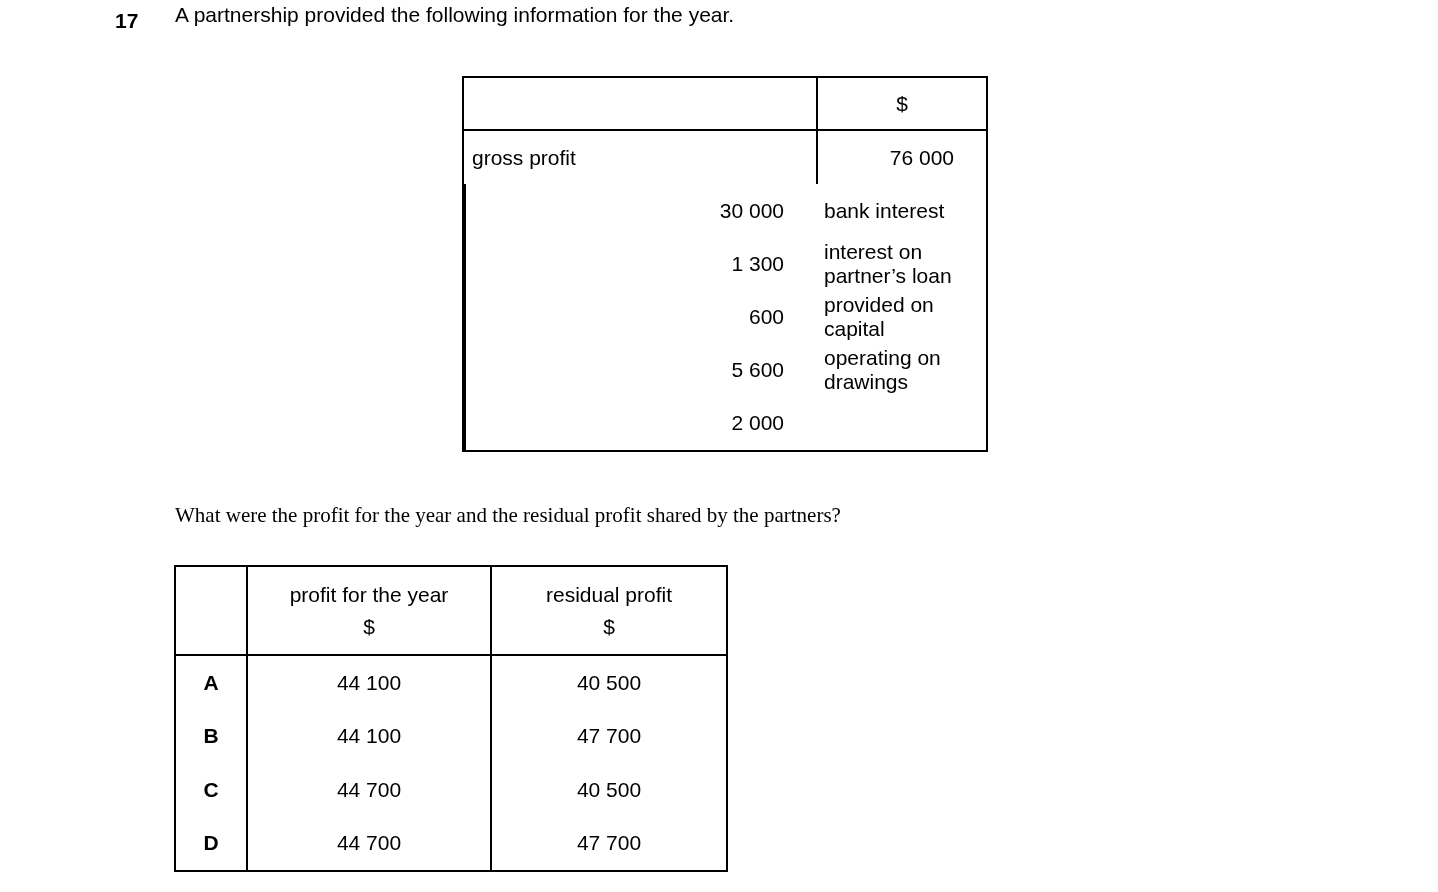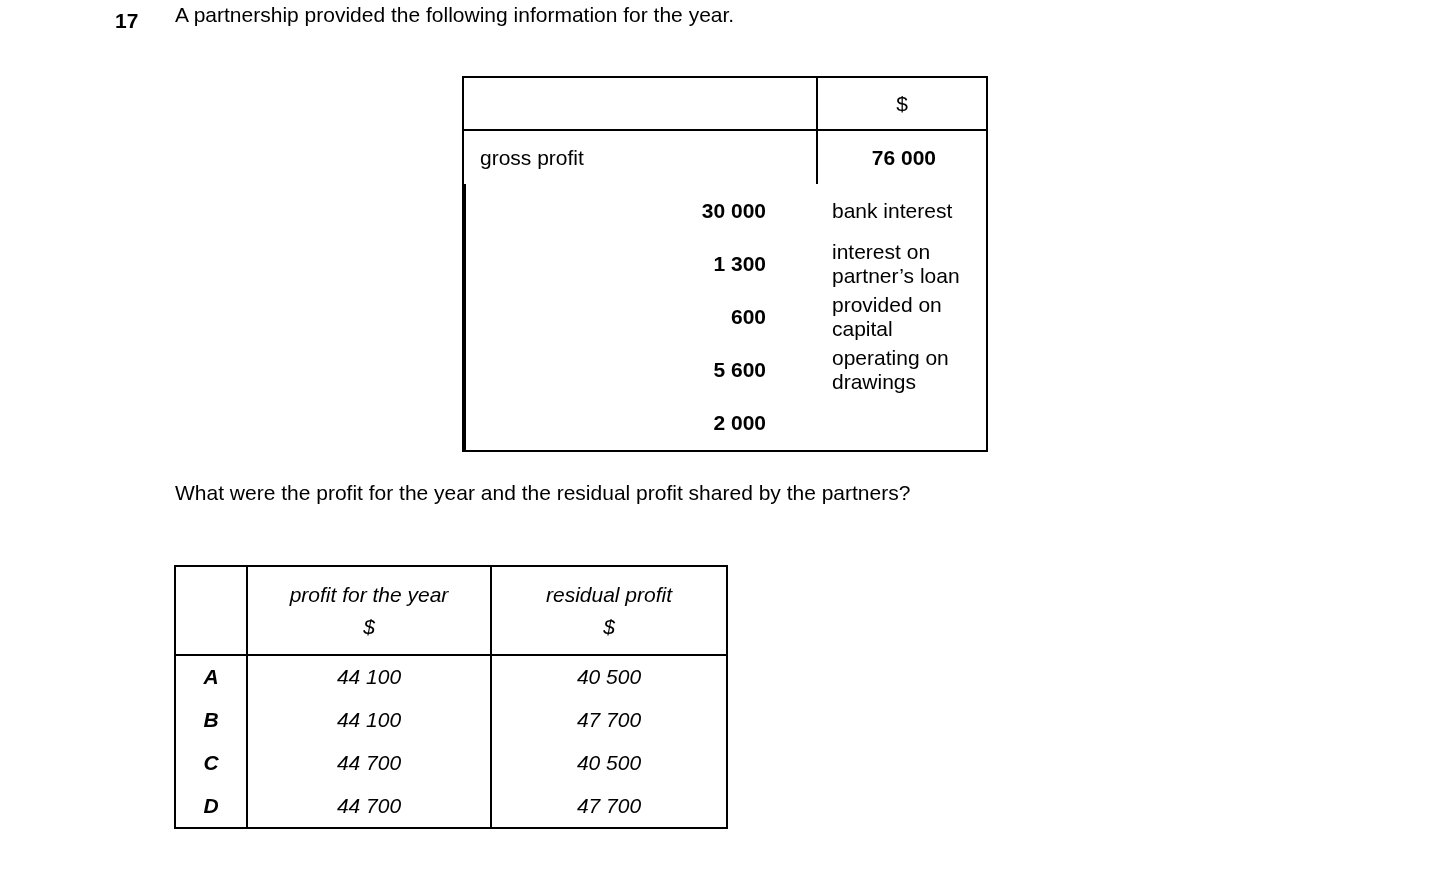--- a/index.html
+++ b/index.html
@@ -16,49 +16,48 @@
   
   .q-number {
     left: 115px; top: 8px;
     font-size: 21px; font-weight: bold; line-height: 26px;
   }
   .q-intro {
     left: 175px; top: 2px;
     font-size: 21px; line-height: 26px;
   }
   .q-prompt {
-    left: 175px; top: 480px;
-    font-size: 21px; line-height: 26px;
+    left: 175px; top: 502px;
+    font-size: 21px; line-height: 26px; font-family: Liberation Serif, serif;
   }
 
   
   .info-table {
     left: 462px; top: 76px;
     width: 526px; height: 376px;
     border: 2px solid #000;
     display: grid;
     grid-template-columns: 352px 1fr;
     grid-template-rows: 53px repeat(6, 1fr);
   }
   .cell { display: flex; align-items: center; font-size: 21px; }
   .info-head { border-bottom: 2px solid #000; }
   .info-vline { border-left: 2px solid #000; }
   .info-currency { justify-content: center; }
-  .info-label { padding-left: 16px; }
-  .info-value { justify-content: flex-end; padding-right: 50px; font-weight: bold; }
+  .info-label { padding-left: 8px; }
+  .info-value { justify-content: flex-end; padding-right: 32px; }
 
   
   .opt-table {
     left: 174px; top: 565px;
-    width: 554px; height: 264px;
+    width: 554px; height: 307px;
     border: 2px solid #000;
     display: grid;
     grid-template-columns: 70px 244px 1fr;
     grid-template-rows: 89px repeat(4, 1fr);
-    font-style: italic;
   }
   .opt-head { border-bottom: 2px solid #000; }
   .opt-vline { border-left: 2px solid #000; }
   .opt-head-text {
     flex-direction: column; justify-content: center; text-align: center;
     line-height: 32px;
   }
   .opt-letter { justify-content: center; font-weight: bold; }
   .opt-value { justify-content: center; }
 </style>

